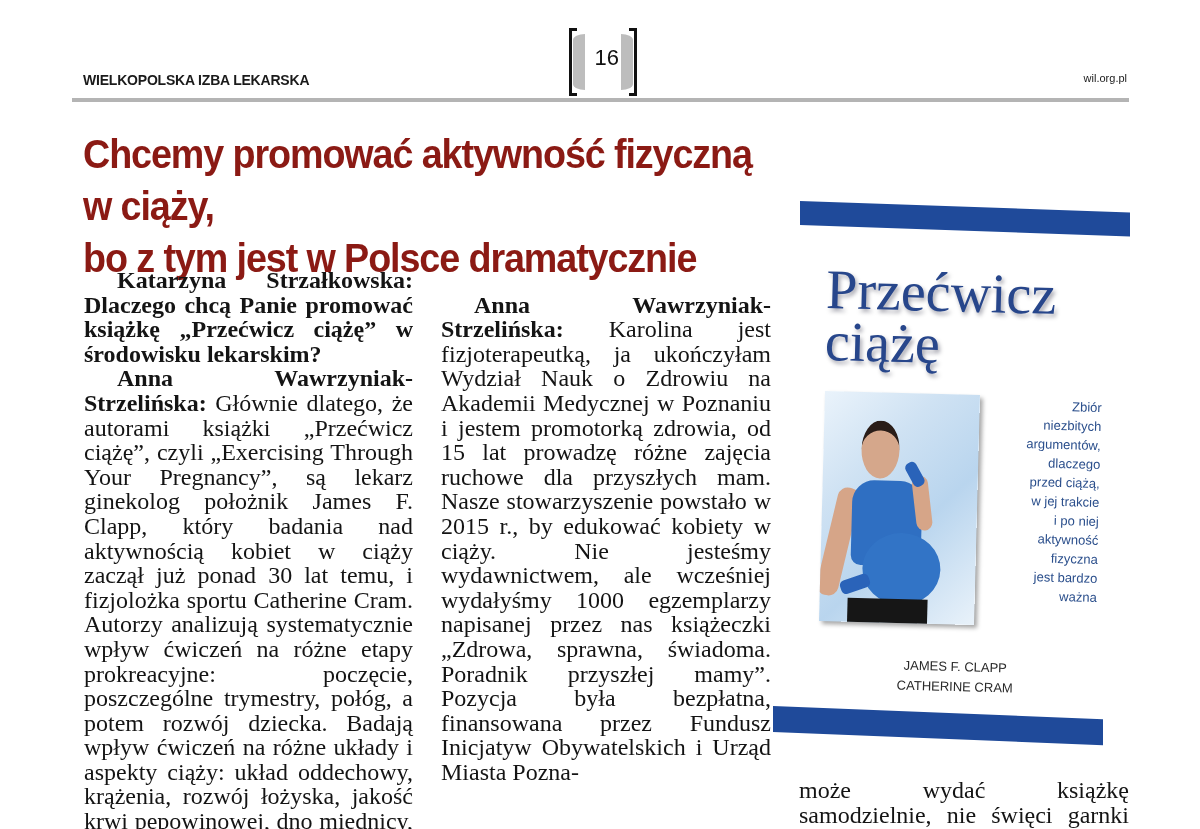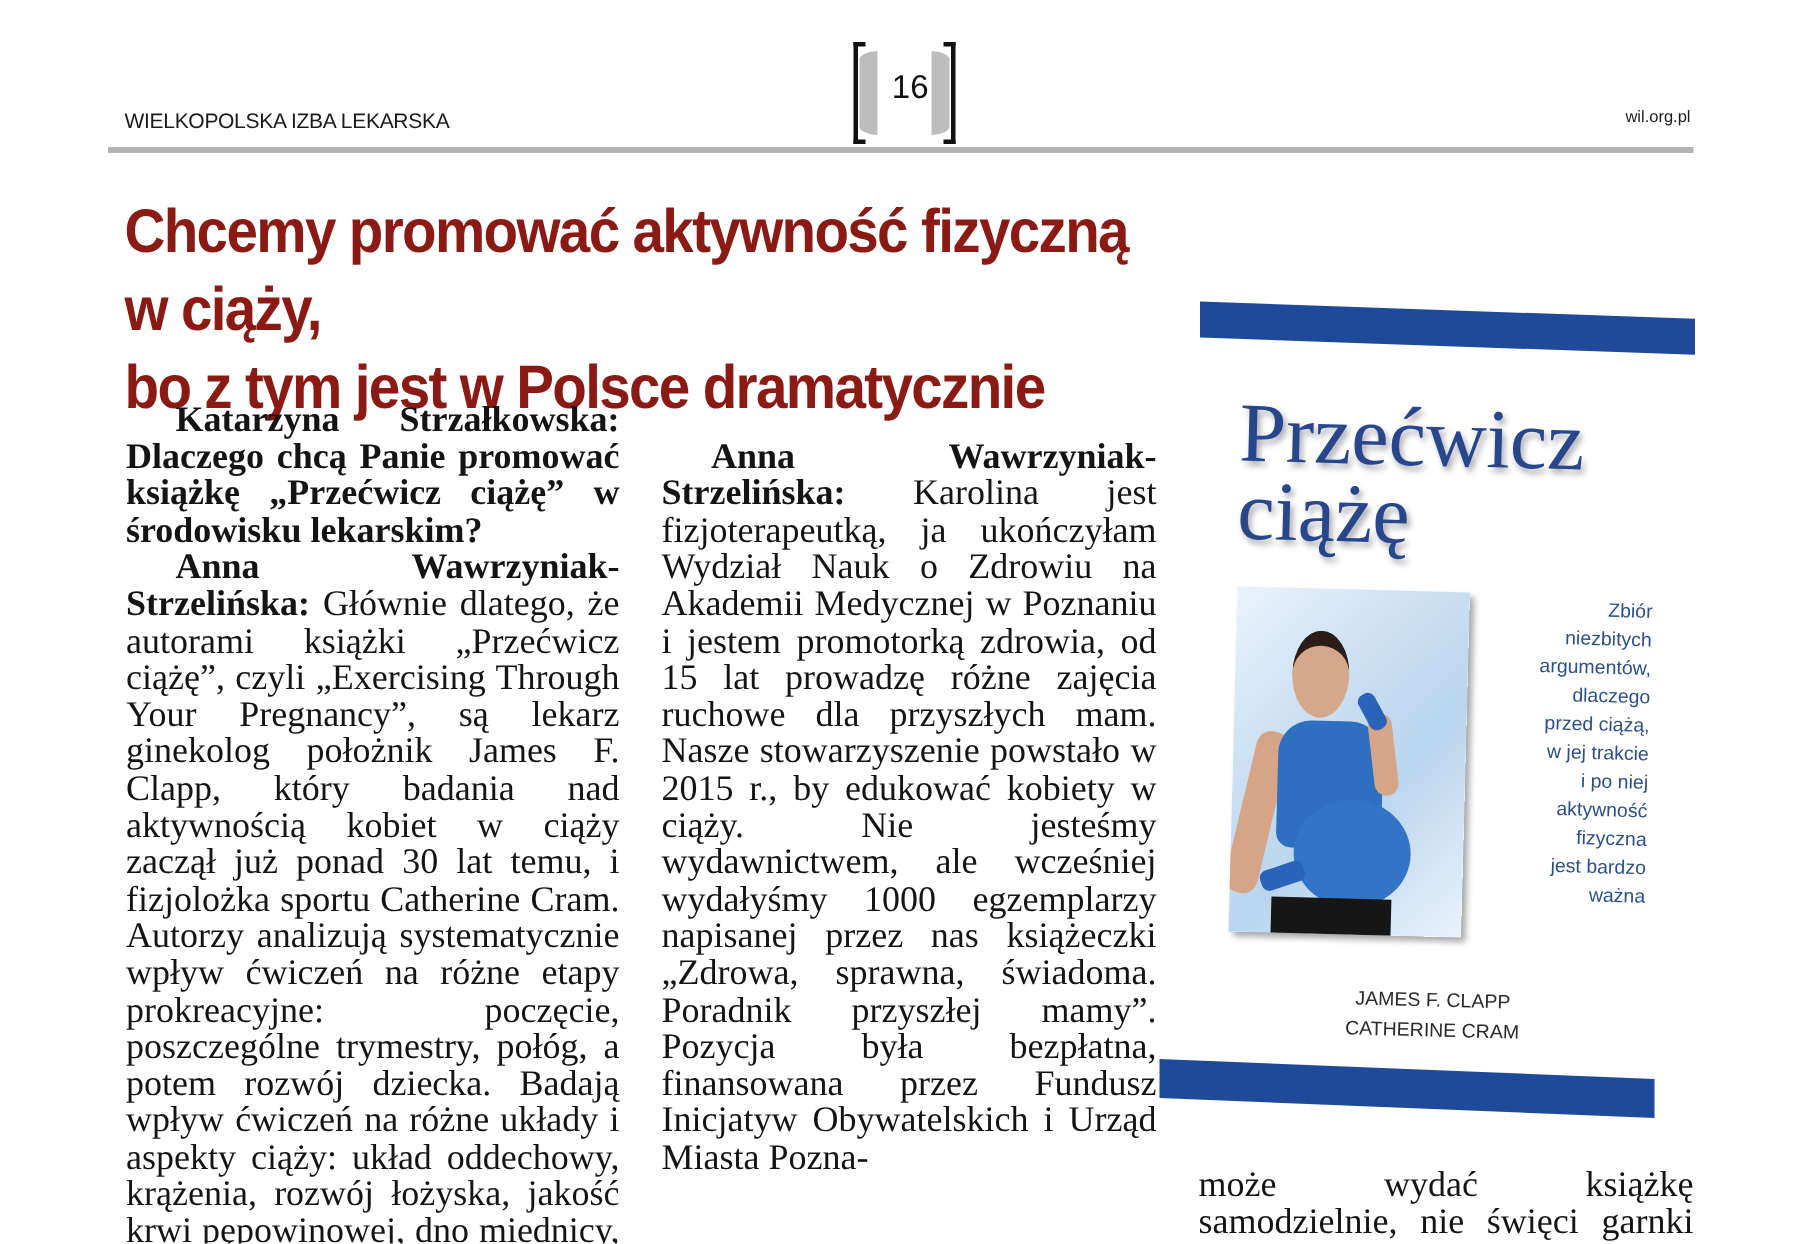--- a/index.html
+++ b/index.html
@@ -5,20 +5,21 @@
   html, body { margin: 0; padding: 0; }
   body {
     width: 1200px; height: 829px; overflow: hidden; position: relative;
     background: #ffffff; color: #141414;
     font-family: "Liberation Serif", serif;
   }
   .header-left {
     position: absolute; left: 83px; top: 72px;
     font-family: "Liberation Sans", sans-serif; font-size: 14px; letter-spacing: -0.2px;
     color: #1a1a1a;
+    font-weight: bold;
   }
   .header-right {
     position: absolute; right: 73px; top: 72px;
     font-family: "Liberation Sans", sans-serif; font-size: 11px; color: #1a1a1a;
   }
   .header-rule {
     position: absolute; left: 72px; top: 98px; width: 1057px; height: 4px; background: #b4b4b4;
   }
   .page-num-box {
     position: absolute; left: 569px; top: 28px; width: 68px; height: 70px;

